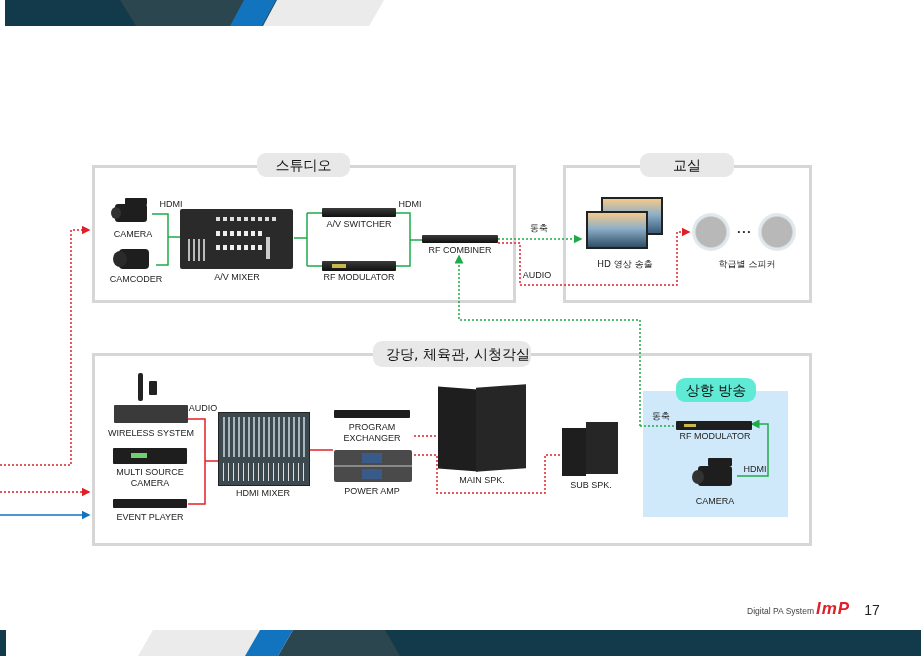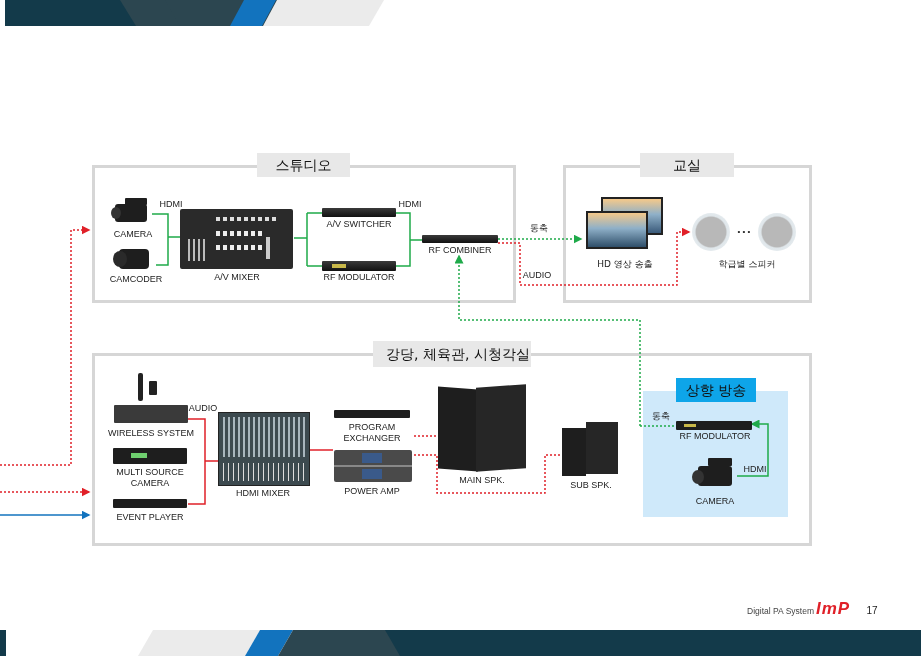--- a/index.html
+++ b/index.html
@@ -1,20 +1,20 @@
 <!DOCTYPE html>
 <html><head>
 <meta charset="utf-8">
 <style>
   html, body { margin:0; padding:0; }
   body { width:921px; height:656px; position:relative; overflow:hidden; background:#ffffff; font-family:"Liberation Sans", sans-serif; color:#222; }
   .abs { position:absolute; }
   .lbl { position:absolute; font-size:9px; color:#222; text-align:center; white-space:nowrap; line-height:11px; font-family:"Liberation Sans", sans-serif; }
   .frame { position:absolute; border:3px solid #d6d6d6; box-sizing:border-box; }
-  .tag { position:absolute; background:#e8e8e8; font-size:14px; color:#111; text-align:center; font-family:"DejaVu Sans", sans-serif; box-sizing:border-box; }
+  .tag { position:absolute; background:#e8e8e8; font-size:14px; color:#111; text-align:center; font-family:"DejaVu Sans", sans-serif; box-sizing:border-box;border-radius:9px; }
   .dev { position:absolute; background:#1e1e1e; border-radius:1px; }
   svg.lines { position:absolute; left:0; top:0; }
 </style>
 </head>
 <body>
 
 <svg class="abs" style="left:0;top:0" width="921" height="30">
   <polygon points="5,0 218,0 240,26 5,26" fill="#133a4a"></polygon>
   <polygon points="120,0 300,0 318,26 136,26" fill="#2c4650"></polygon>
   <polygon points="165,0 245,0 230,26 180,26" fill="#2c4650"></polygon>
@@ -31,21 +31,21 @@
 </svg>
 
 <div class="frame" style="left:92px;top:165px;width:424px;height:138px;"></div>
 <div class="frame" style="left:563px;top:165px;width:249px;height:138px;"></div>
 <div class="frame" style="left:92px;top:353px;width:720px;height:193px;"></div>
 <div class="abs" style="left:643px;top:391px;width:145px;height:126px;background:#cfe9fa;"></div>
 
 <div class="tag" style="left:257px;top:153px;width:93px;height:24px;line-height:24px;">스튜디오</div>
 <div class="tag" style="left:640px;top:153px;width:94px;height:24px;line-height:24px;">교실</div>
 <div class="tag" style="left:373px;top:341px;width:158px;height:26px;line-height:26px;padding-left:12px;">강당, 체육관, 시청각실</div>
-<div class="tag" style="left:676px;top:378px;width:80px;height:24px;line-height:24px;background:#0ea5e9;">상향 방송</div>
+<div class="tag" style="left:676px;top:378px;width:80px;height:24px;line-height:24px;background:#5eead4;">상향 방송</div>
 
 <svg class="lines" width="921" height="656">
   <defs>
     <marker id="ag" markerWidth="6" markerHeight="6" refX="5" refY="3" orient="auto">
         <path d="M0,0 L6,3 L0,6 z" fill="#1faa4a"></path>
       </marker>
     <marker id="ar" markerWidth="6" markerHeight="6" refX="5" refY="3" orient="auto">
         <path d="M0,0 L6,3 L0,6 z" fill="#e02028"></path>
       </marker>
     <marker id="ab" markerWidth="6" markerHeight="6" refX="5" refY="3" orient="auto">
@@ -167,13 +167,13 @@
 <div class="abs" style="left:692px;top:456px;width:46px;height:34px;">
   <div class="dev" style="left:6px;top:10px;width:34px;height:20px;border-radius:3px;"></div>
   <div class="dev" style="left:0;top:14px;width:12px;height:14px;border-radius:50%;background:#333;"></div>
   <div class="dev" style="left:16px;top:2px;width:24px;height:8px;"></div>
 </div>
 <div class="lbl" style="left:688px;top:496px;width:54px;">CAMERA</div>
 <div class="lbl" style="left:741px;top:464px;width:28px;">HDMI</div>
 
 <div class="lbl" style="left:738px;top:606px;width:76px;font-size:8.5px;color:#444;text-align:right;">Digital PA System</div>
 <div class="abs" style="left:816px;top:599px;font-size:17px;font-weight:bold;font-style:italic;color:#e02028;font-family:'Liberation Sans',sans-serif;letter-spacing:1px;">ImP</div>
-<div class="lbl" style="left:864px;top:605px;width:16px;font-size:10px;">17</div>
+<div class="lbl" style="left:864px;top:605px;width:16px;font-size:14px;">17</div>
 
 </body></html>

